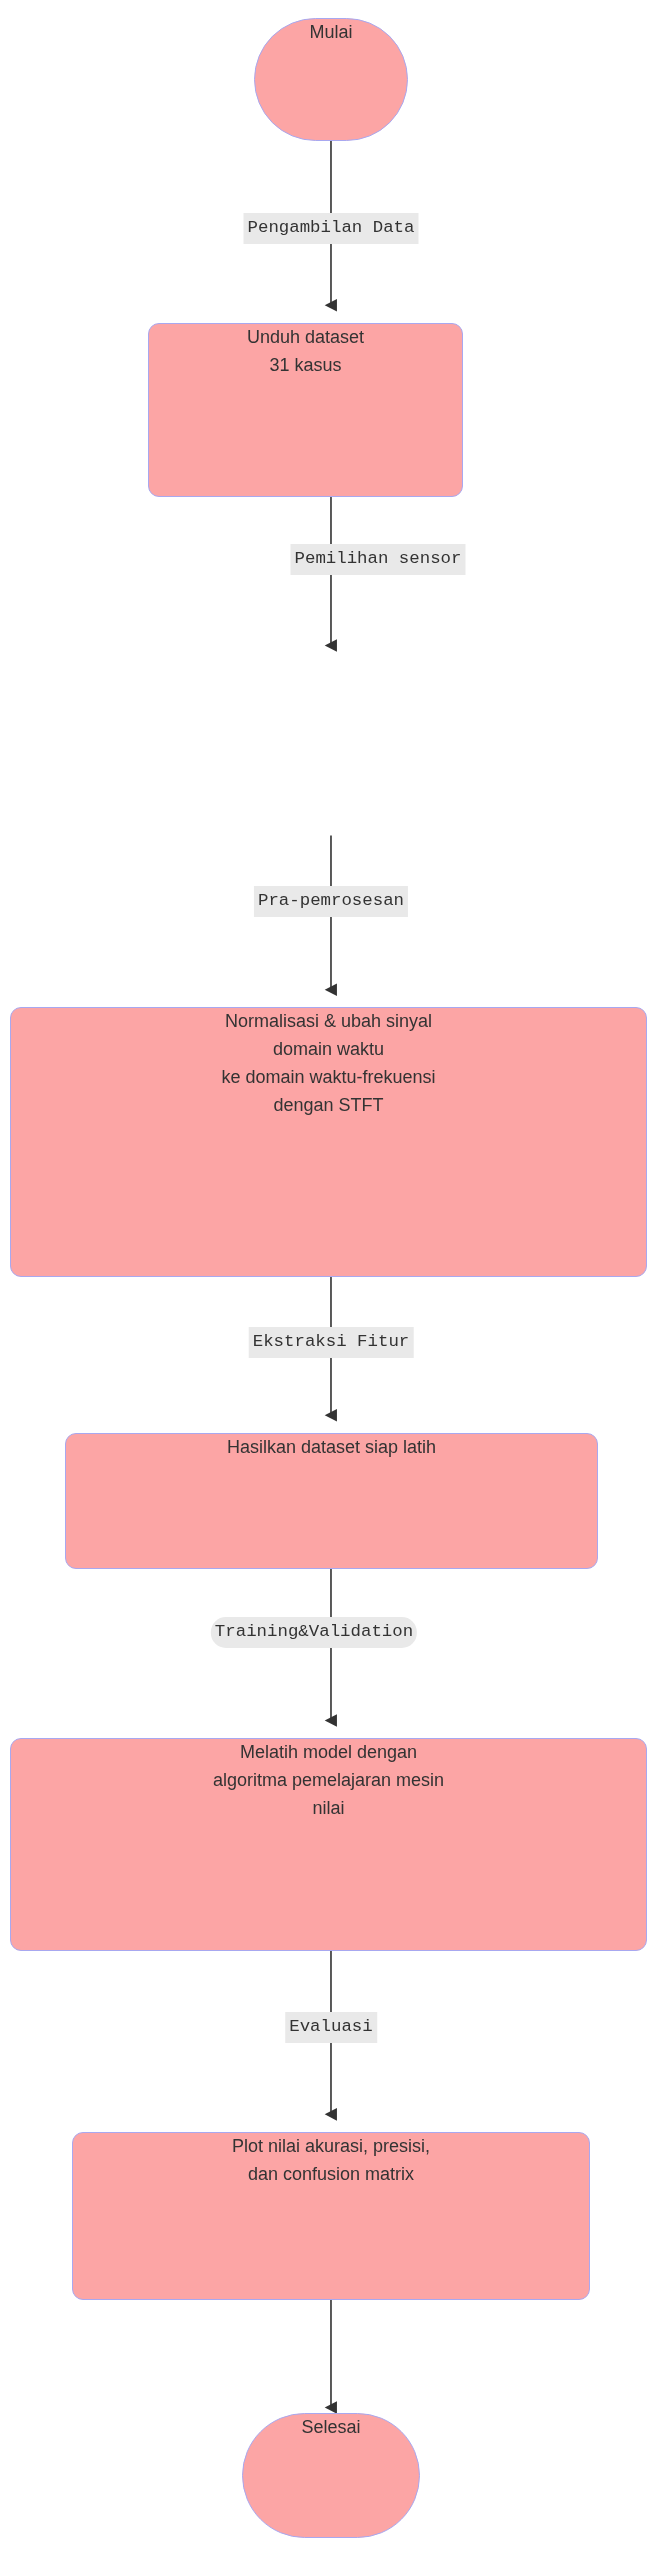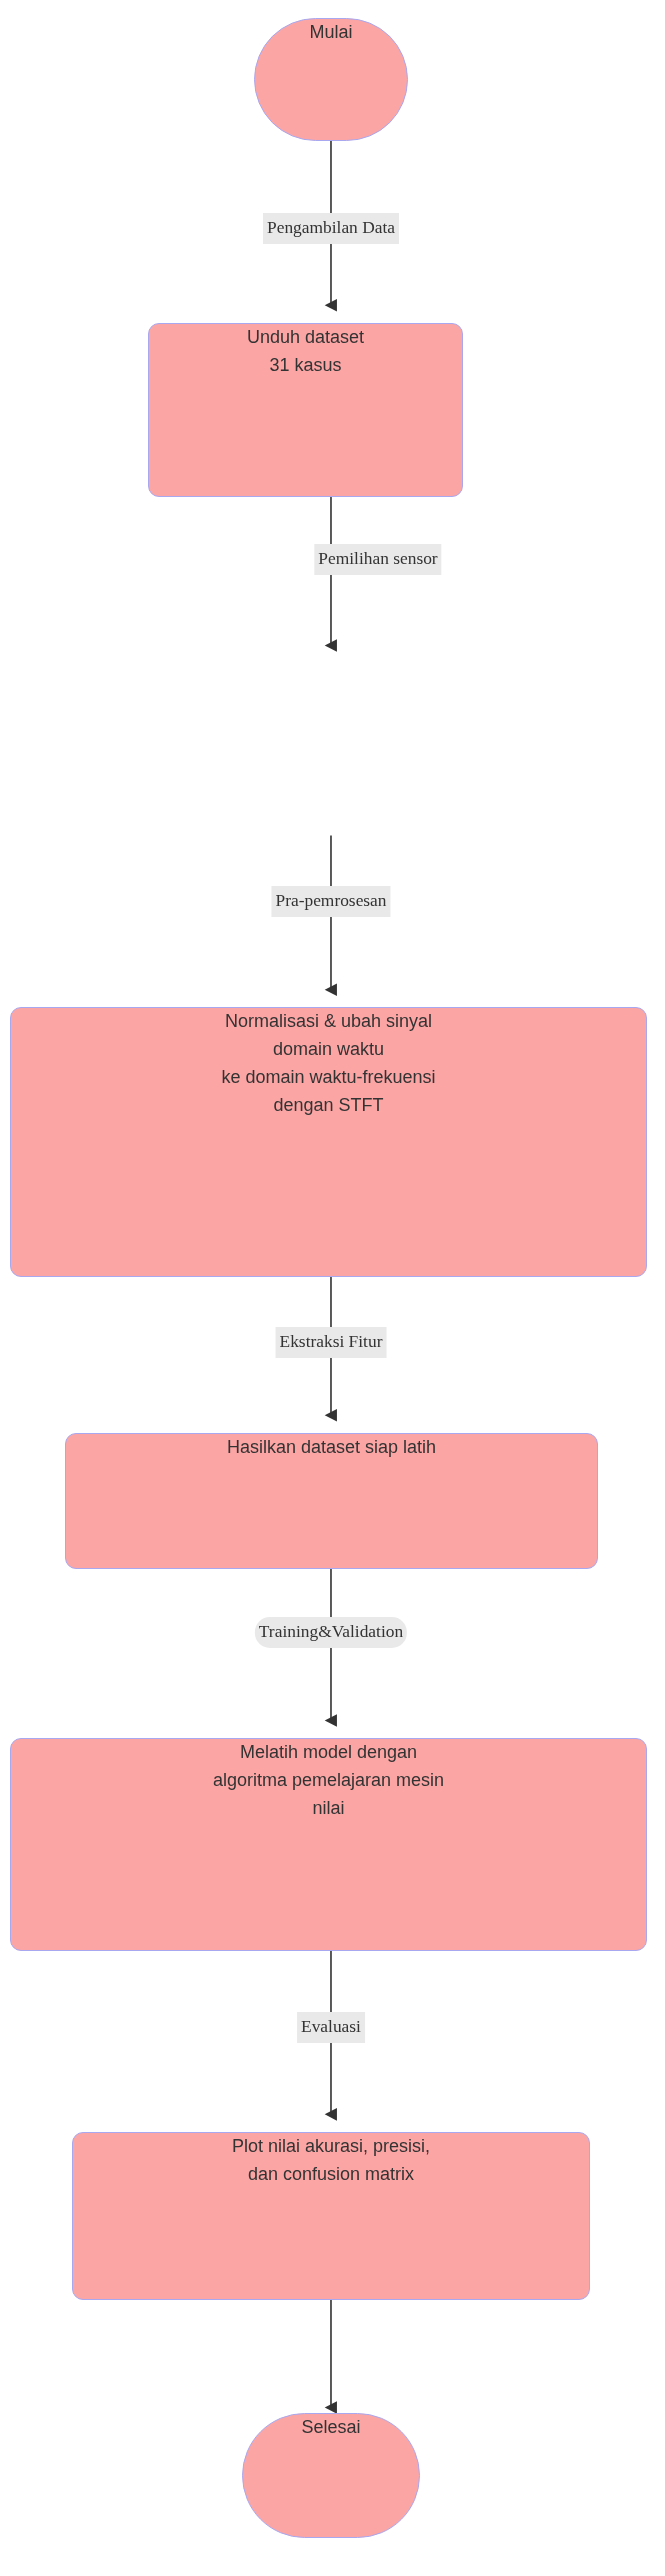--- a/index.html
+++ b/index.html
@@ -64,21 +64,21 @@
   
   .edge-label {
     position: absolute;
     box-sizing: border-box;
     background: #e9e9e9;
     color: #333333;
     font-size: 17.4px;
     line-height: 1;
     padding: 6px 4px 7.4px 4px;
     white-space: nowrap;
-    font-family: Liberation Serif, serif;
+    font-family: Liberation Mono, monospace;
     transform: translateX(-50%);
   }
 </style>
 </head>
 <body>
 
 <div id="flow-root">
 
   <svg id="edge-layer" viewBox="0 0 992 3839" xmlns="http://www.w3.org/2000/svg">
     <defs>
@@ -139,18 +139,18 @@
   </div>
 
   <div class="edge-label" style="left:331px; top:213px;">Pengambilan Data</div>
 
   <div class="edge-label" style="left:331px; top:544px;margin-left:47px;">Pemilihan sensor</div>
 
   <div class="edge-label" style="left:331px; top:886px;">Pra-pemrosesan</div>
 
   <div class="edge-label" style="left:331px; top:1327px;">Ekstraksi Fitur</div>
 
-  <div class="edge-label" style="left:331px; top:1617px;border-radius:15px;">Training&amp;Validation</div>
+  <div class="edge-label" style="left:314px; top:1617px;border-radius:15px;">Training&amp;Validation</div>
 
   <div class="edge-label" style="left:331px; top:2012px;">Evaluasi</div>
 
 </div>
 
 
 </body></html>

